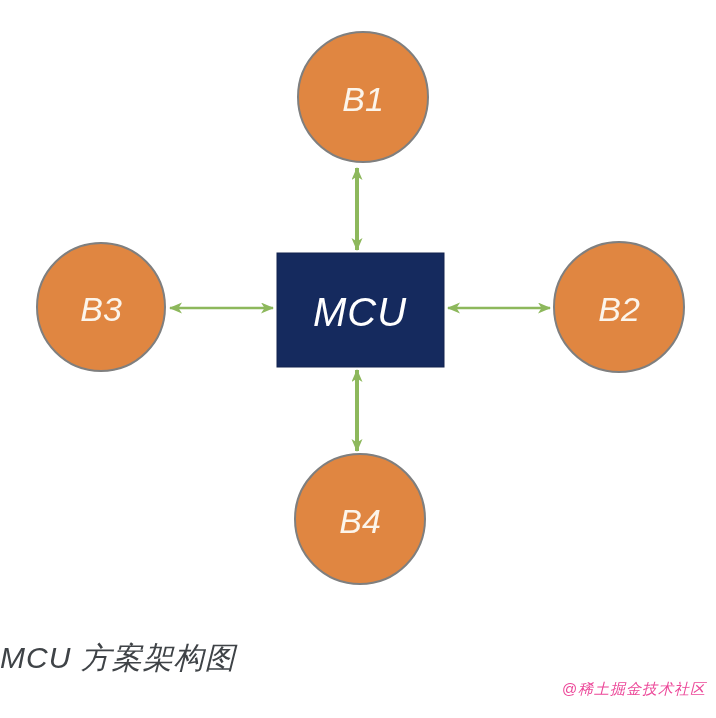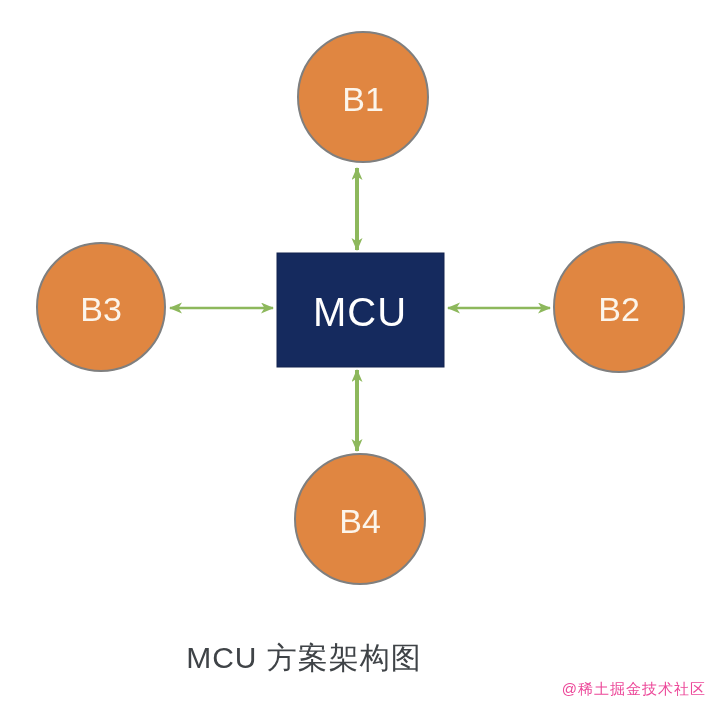--- a/index.html
+++ b/index.html
@@ -7,20 +7,21 @@
     padding: 0;
     background: #ffffff;
     font-family: "Liberation Sans", "DejaVu Sans", sans-serif;
   }
   .canvas {
     position: relative;
     width: 716px;
     height: 718px;
     background: #ffffff;
     overflow: hidden;
+    font-style: italic;
   }
   .diagram-svg {
     position: absolute;
     left: 0;
     top: 0;
   }
   .diagram-svg text {
     font-family: "Liberation Sans", "DejaVu Sans", sans-serif;
   }
   .node-label {
@@ -30,21 +31,20 @@
   .mcu-label {
     font-size: 40px;
     font-weight: 400;
     letter-spacing: 1px;
   }
   .caption {
     position: absolute;
     left: 0;
     top: 638px;
     width: 608px;
-    text-align: center;
     font-size: 30px;
     color: #3f4347;
     letter-spacing: 1px;
   }
   .watermark {
     position: absolute;
     right: 10px;
     top: 680px;
     font-size: 15px;
     color: #ec4899;

